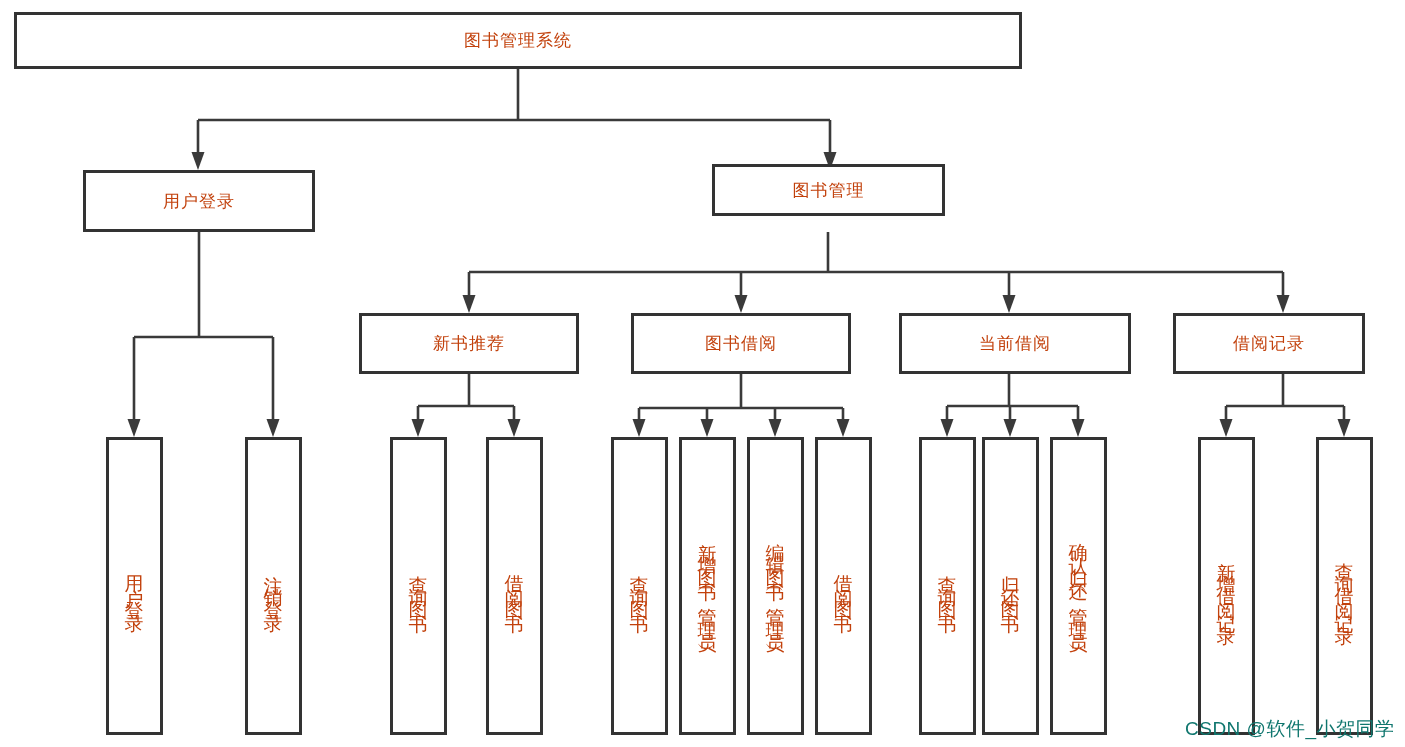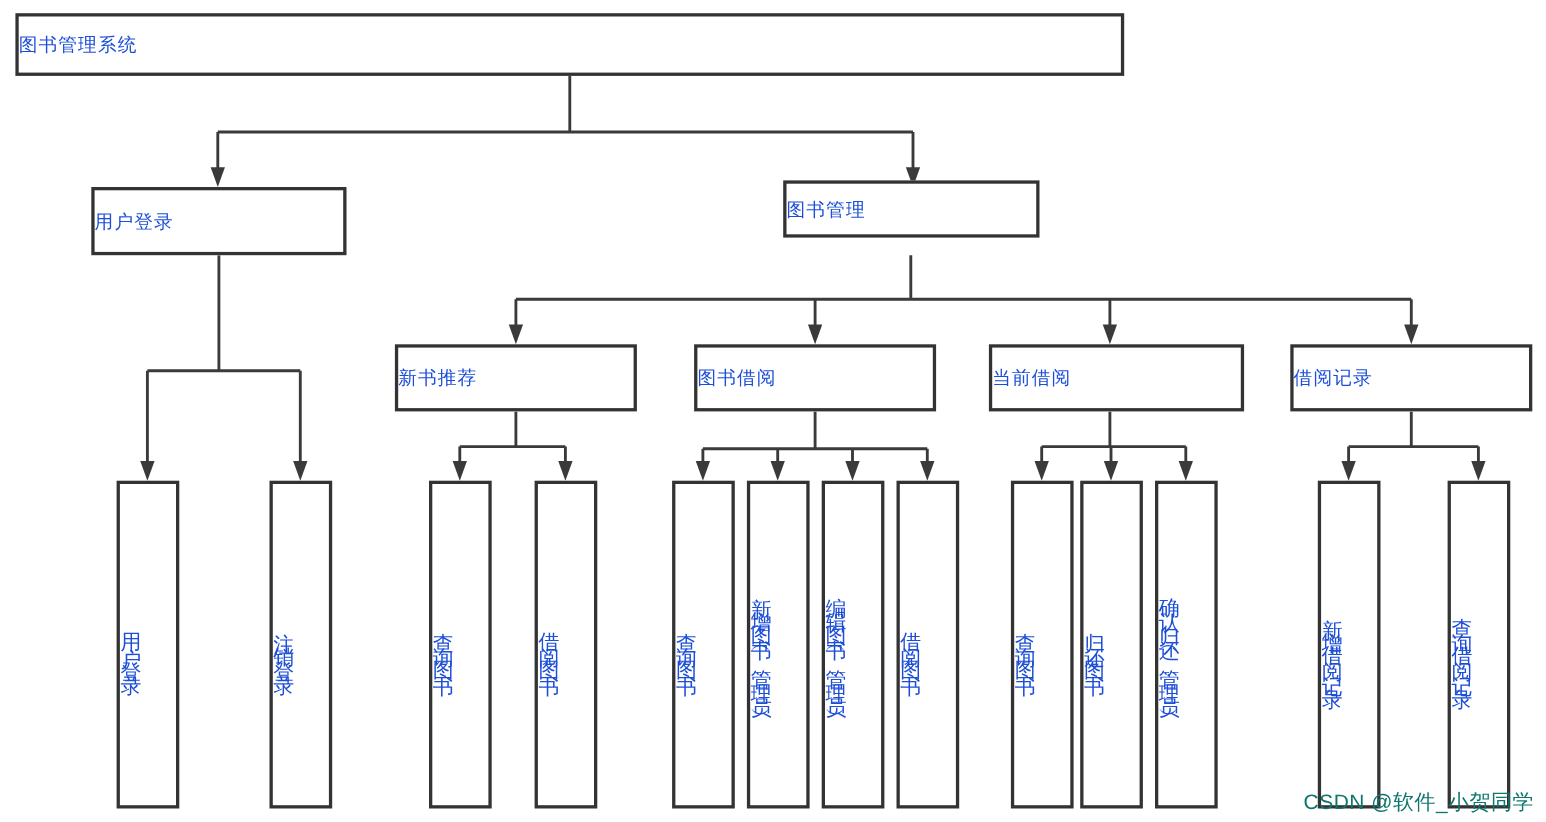--- a/index.html
+++ b/index.html
@@ -3,22 +3,22 @@
 <meta charset="utf-8">
 <style>
   html,body{margin:0;padding:0;background:#ffffff;}
   #canvas{
     position:relative;width:1405px;height:747px;background:#ffffff;overflow:hidden;
     font-family:"Liberation Sans","DejaVu Sans",sans-serif;
   }
   #wires{position:absolute;left:0;top:0;z-index:1;}
   .box{
     position:absolute;z-index:2;background:#ffffff;border:3px solid #333333;
-    display:flex;align-items:center;justify-content:flex-start;
-    color:#1d4ed8;box-sizing:border-box;
+    display:flex;align-items:center;justify-content:center;
+    color:#c2410c;box-sizing:border-box;
   }
   .box.h span{font-size:17px;letter-spacing:1px;white-space:nowrap;}
   .box.root span{font-size:17px;letter-spacing:1px;}
   .box.v span{
     writing-mode:vertical-rl;text-orientation:mixed;
     font-size:19px;letter-spacing:13px;line-height:1;white-space:nowrap;
   }
   #watermark{
     position:absolute;z-index:3;left:1185px;top:716px;
     font-size:19px;color:#0f766e;letter-spacing:0.5px;white-space:nowrap;
@@ -82,21 +82,21 @@
 
   <div class="box h" style="left:631px;top:313px;width:220px;height:61px">
     <span>图书借阅</span>
   </div>
   <div class="box h" style="left:359px;top:313px;width:220px;height:61px">
     <span>新书推荐</span>
   </div>
   <div class="box h" style="left:899px;top:313px;width:232px;height:61px">
     <span>当前借阅</span>
   </div>
-  <div class="box h" style="left:1173px;top:313px;width:220px;height:61px">
+  <div class="box h" style="left:1173px;top:313px;width:192px;height:61px">
     <span>借阅记录</span>
   </div>
 
   <div class="box v" style="left:106px;top:437px;width:57px;height:298px">
     <span>用户登录</span>
   </div>
   <div class="box v" style="left:245px;top:437px;width:57px;height:298px">
     <span>注销登录</span>
   </div>
 

